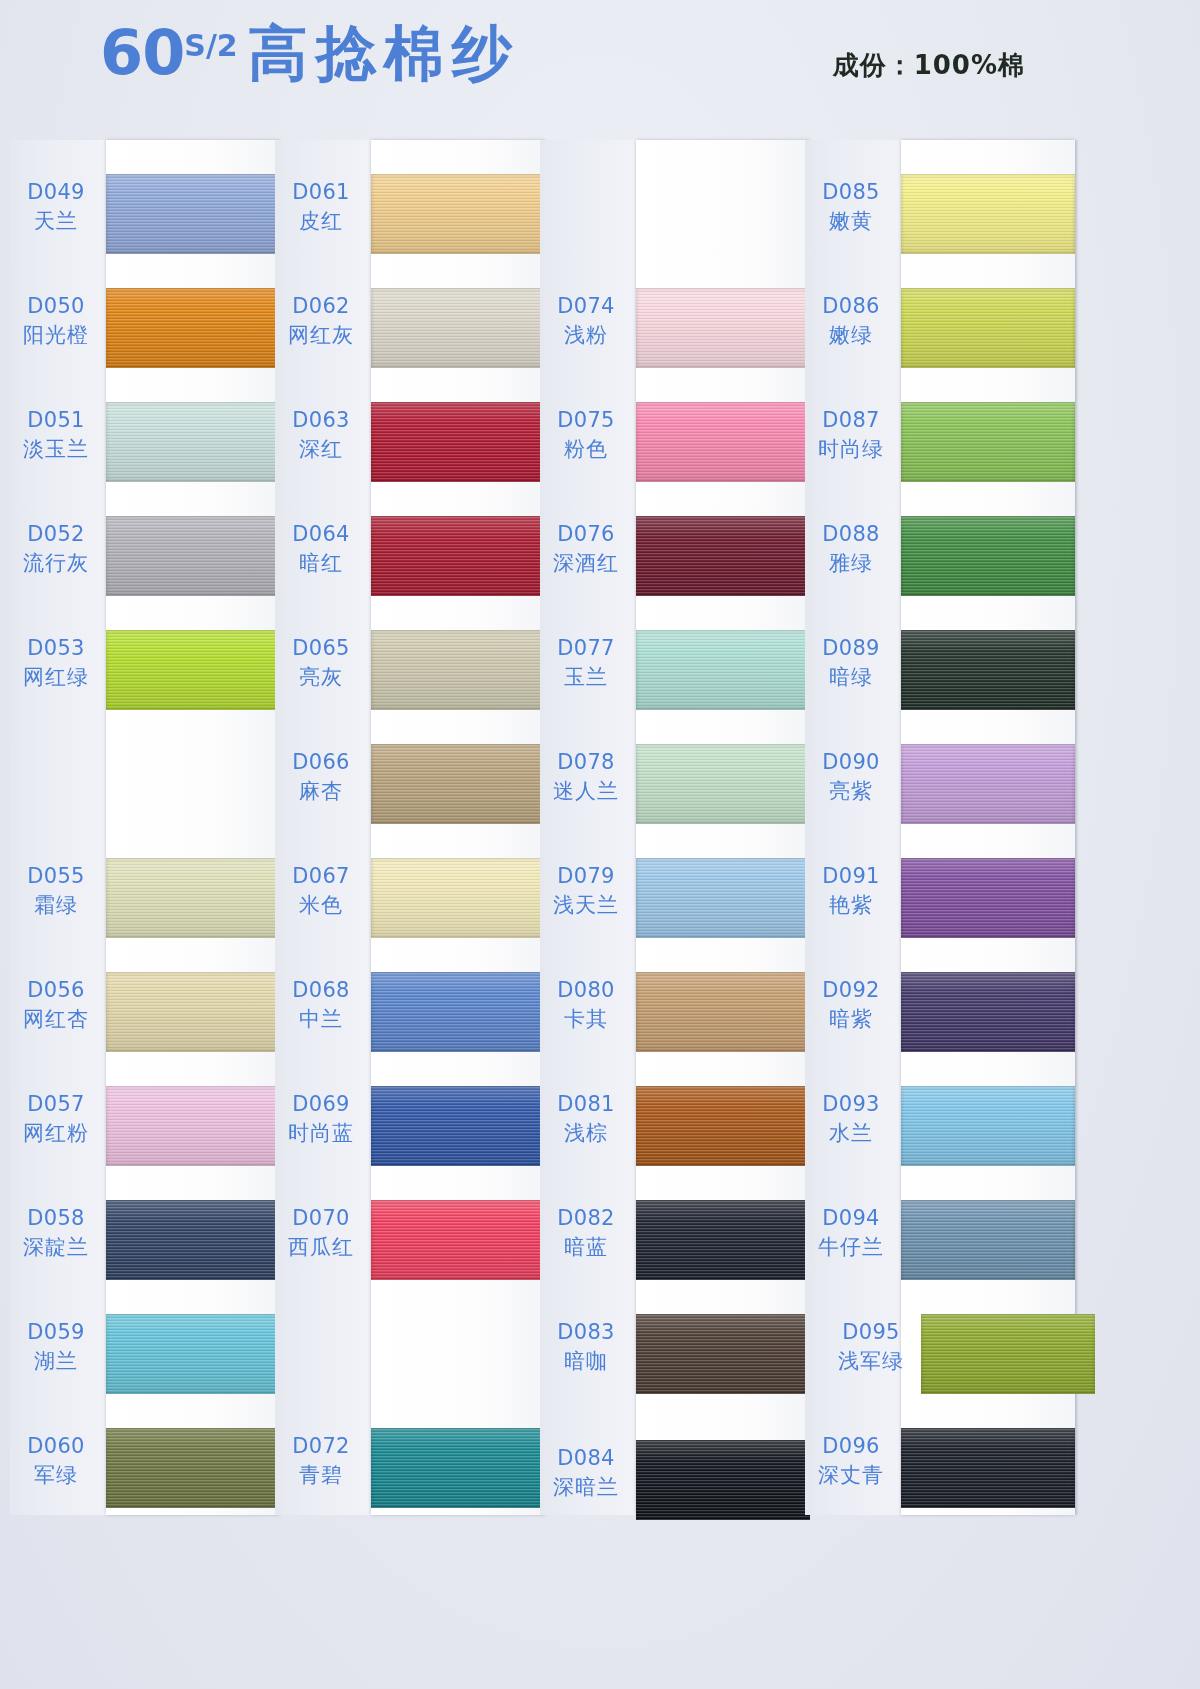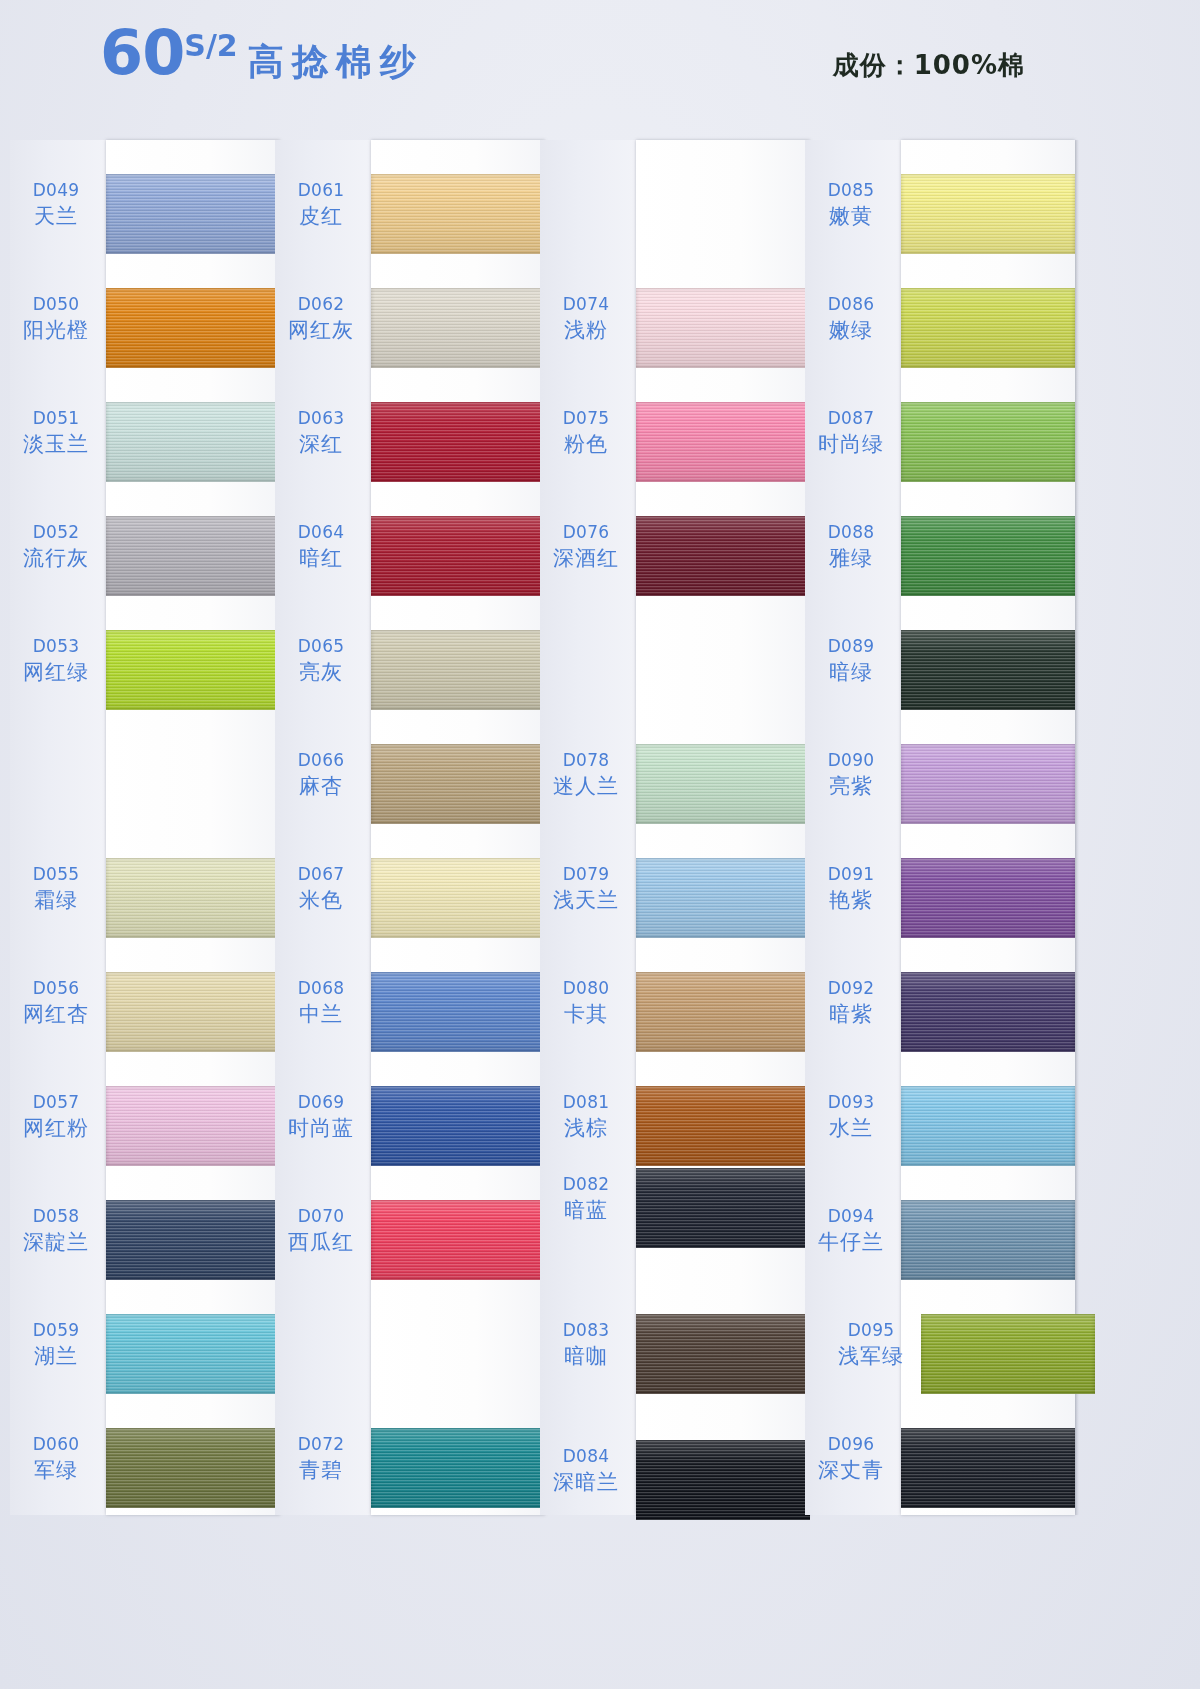--- a/index.html
+++ b/index.html
@@ -28,21 +28,21 @@
     font-family:"DejaVu Sans","Liberation Sans",sans-serif;
   }
   #title .num{
     font-size:62px;line-height:62px;letter-spacing:-1px;
     font-family:"DejaVu Sans",sans-serif;
   }
   #title .sup{
     font-size:30px;vertical-align:18px;line-height:30px;
   }
   #title .cn{
-    font-size:36px;line-height:56px;letter-spacing:8px;margin-left:10px;
+    font-size:60px;line-height:56px;letter-spacing:8px;margin-left:10px;
     font-family:"DejaVu Sans","Liberation Sans",sans-serif;
   }
   #composition{
     position:absolute;right:175px;top:48px;
     font-size:26px;color:#1f2a22;font-weight:bold;
     letter-spacing:1px;white-space:nowrap;
     font-family:"DejaVu Sans","Liberation Sans",sans-serif;
   }
   
   #grid{
@@ -69,21 +69,21 @@
   .swatch-row{
     position:absolute;left:0;width:270px;height:104px;
   }
   .label{
     position:absolute;left:0;top:14px;width:92px;
     text-align:center;color:#4a7fd6;
     line-height:1.22;
     font-family:"DejaVu Sans","Liberation Sans",sans-serif;
   }
   .label .code{
-    display:block;font-size:17px;letter-spacing:.3px;font-weight:400;
+    display:block;font-size:21px;letter-spacing:.3px;font-weight:400;
   }
   .label .name{
     display:block;font-size:21px;letter-spacing:1px;margin-top:3px;
   }
   .swatch{
     position:absolute;left:96px;top:8px;width:174px;height:80px;
   }
   .swatch .yarn{
     position:absolute;inset:0;
     background-image:
@@ -373,20 +373,30 @@
         <div class="swatch-row" style="top: 368px;">
           <div class="label">
             <span class="code">D076</span>
             <span class="name">深酒红</span>
           </div>
           <div class="swatch" style="background: rgb(108, 26, 44);">
             <div class="yarn"></div>
             <div class="sheen"></div>
           </div>
         </div>
+        <div class="swatch-row" style="top: 482px;">
+          <div class="label">
+            <span class="code">D077</span>
+            <span class="name">玉兰</span>
+          </div>
+          <div class="swatch" style="background: rgb(171, 222, 212);">
+            <div class="yarn"></div>
+            <div class="sheen"></div>
+          </div>
+        </div>
         <div class="swatch-row" style="top: 596px;">
           <div class="label">
             <span class="code">D078</span>
             <span class="name">迷人兰</span>
           </div>
           <div class="swatch" style="background: rgb(194, 224, 200);">
             <div class="yarn"></div>
             <div class="sheen"></div>
           </div>
         </div>
@@ -413,21 +423,21 @@
         <div class="swatch-row" style="top: 938px;">
           <div class="label">
             <span class="code">D081</span>
             <span class="name">浅棕</span>
           </div>
           <div class="swatch" style="background: rgb(168, 86, 23);">
             <div class="yarn"></div>
             <div class="sheen"></div>
           </div>
         </div>
-        <div class="swatch-row" style="top: 1020px; padding-left: 33px;">
+        <div class="swatch-row" style="top: 1052px; padding-left: 33px;">
           <div class="label">
             <span class="code">D082</span>
             <span class="name">暗蓝</span>
           </div>
           <div class="swatch" style="background: rgb(29, 34, 47);">
             <div class="yarn"></div>
             <div class="sheen"></div>
           </div>
         </div>
         <div class="swatch-row" style="top: 1166px;">

